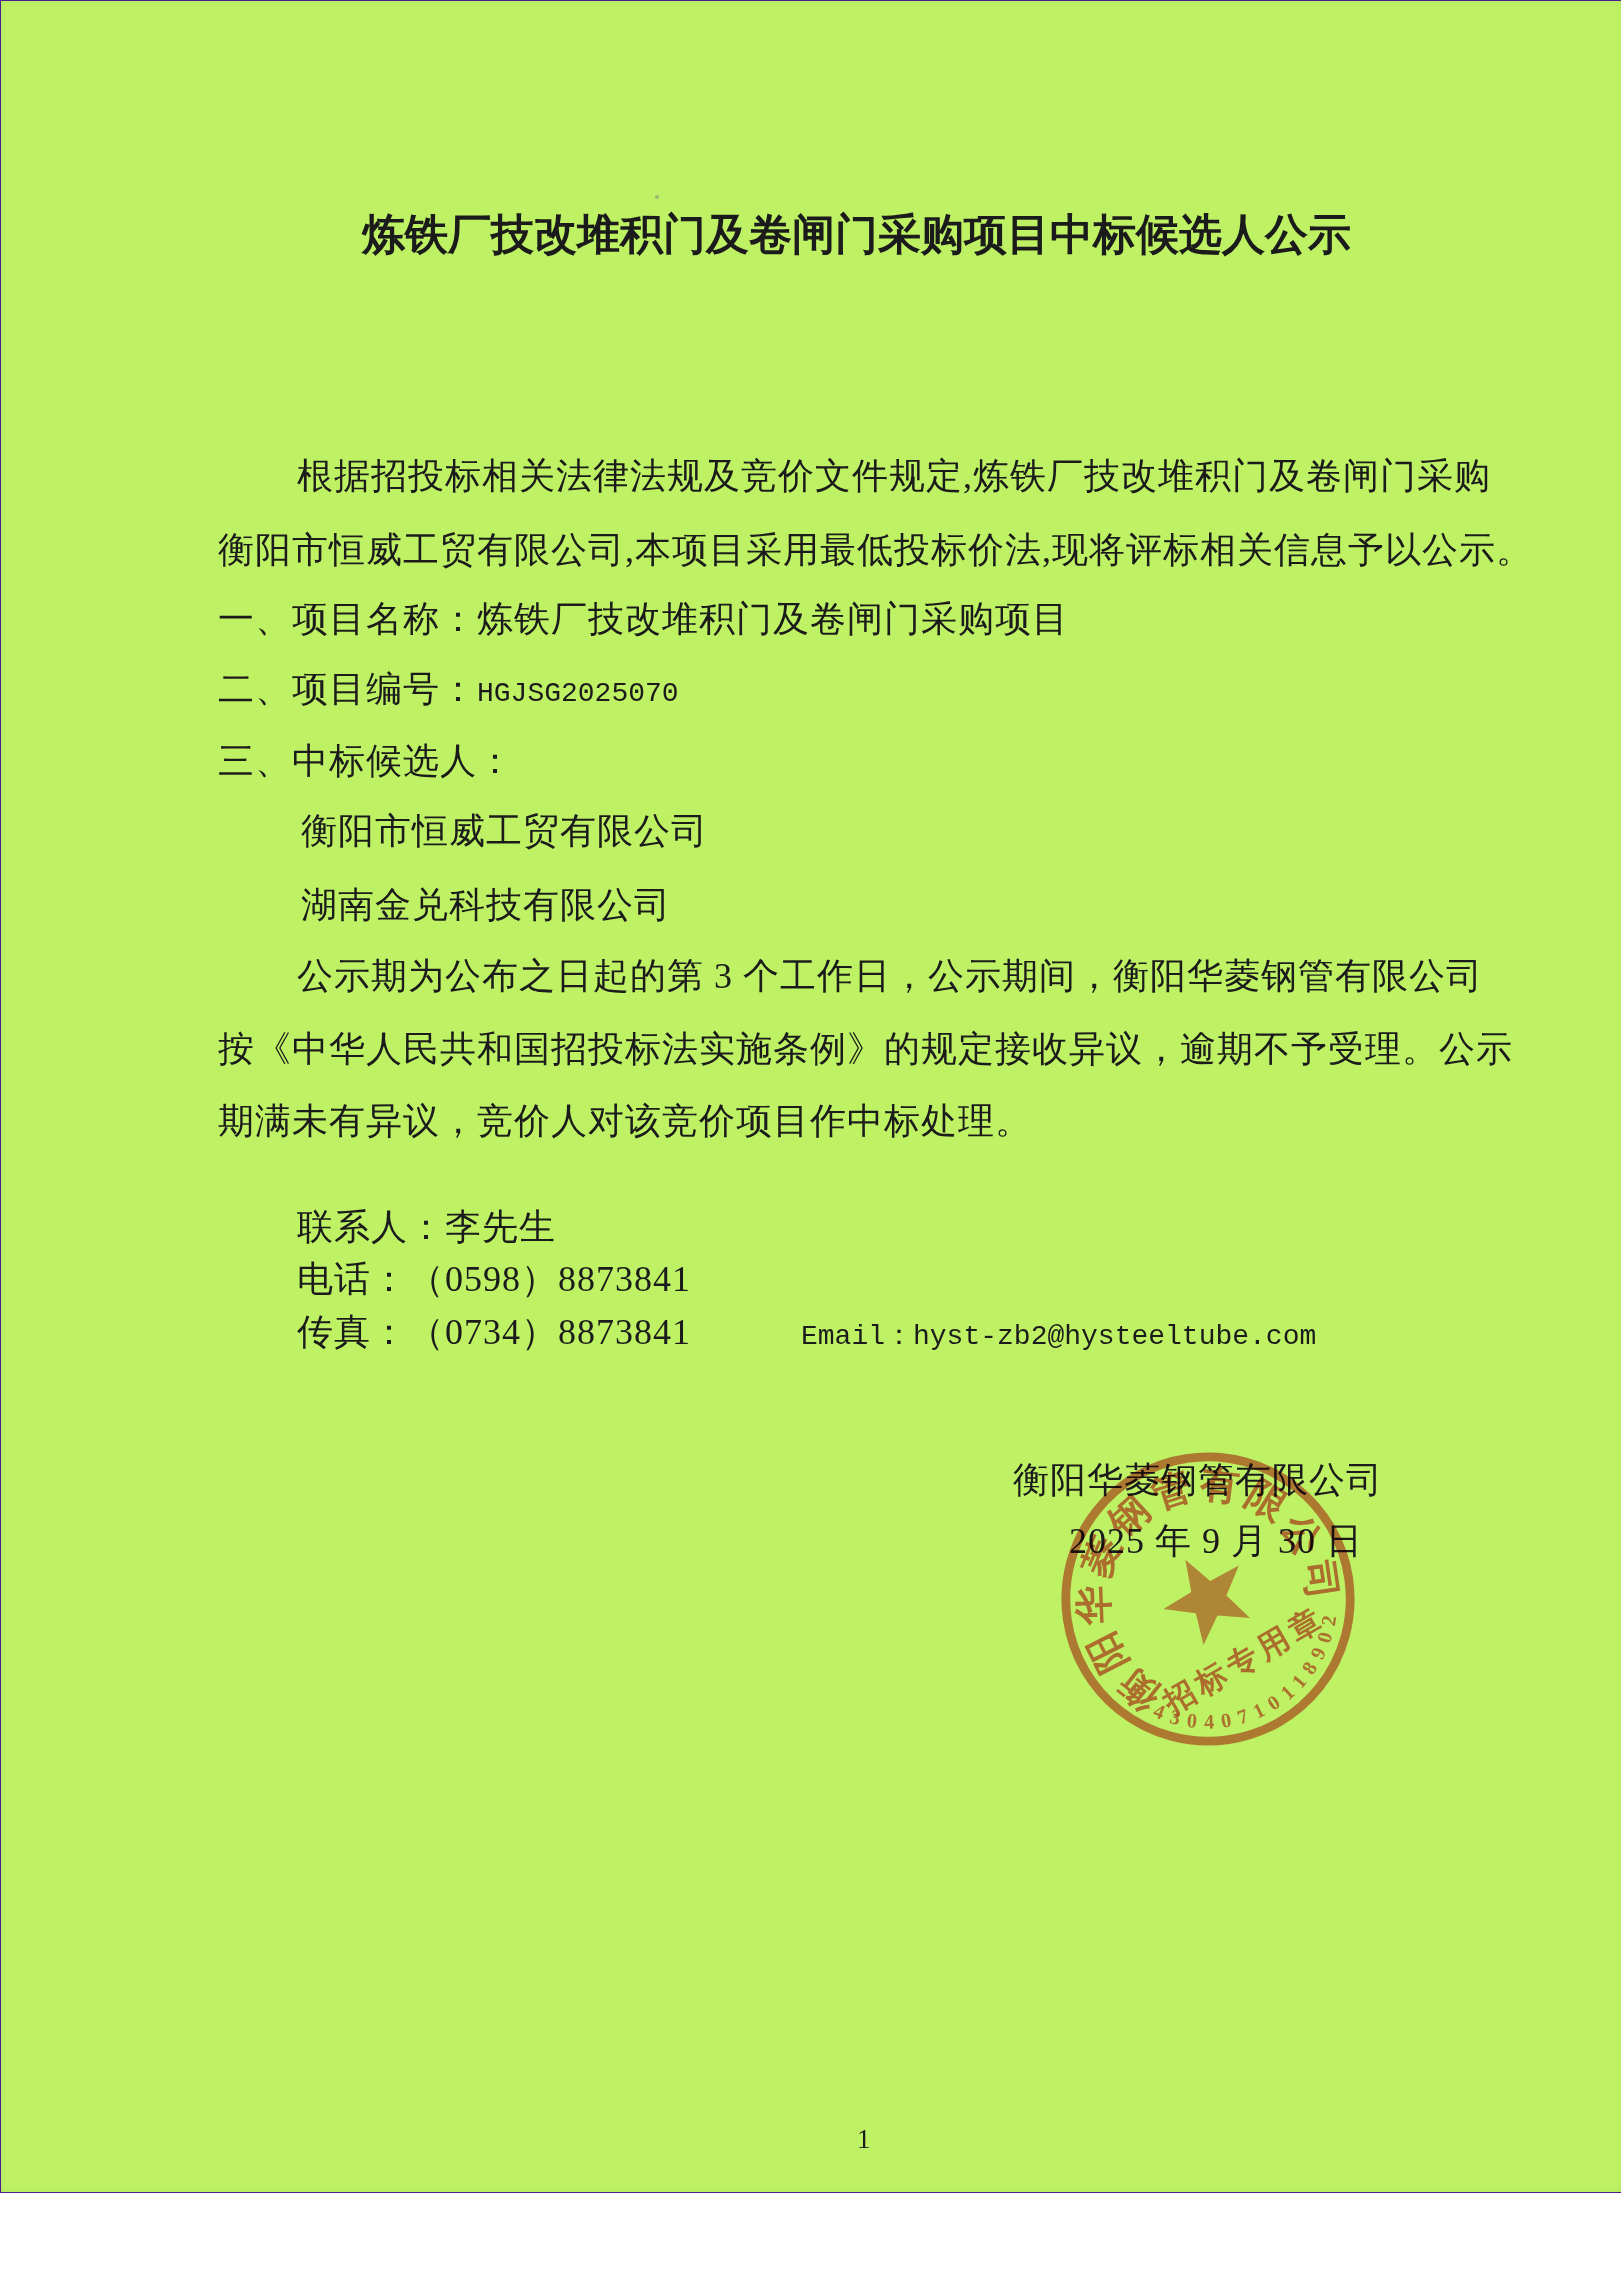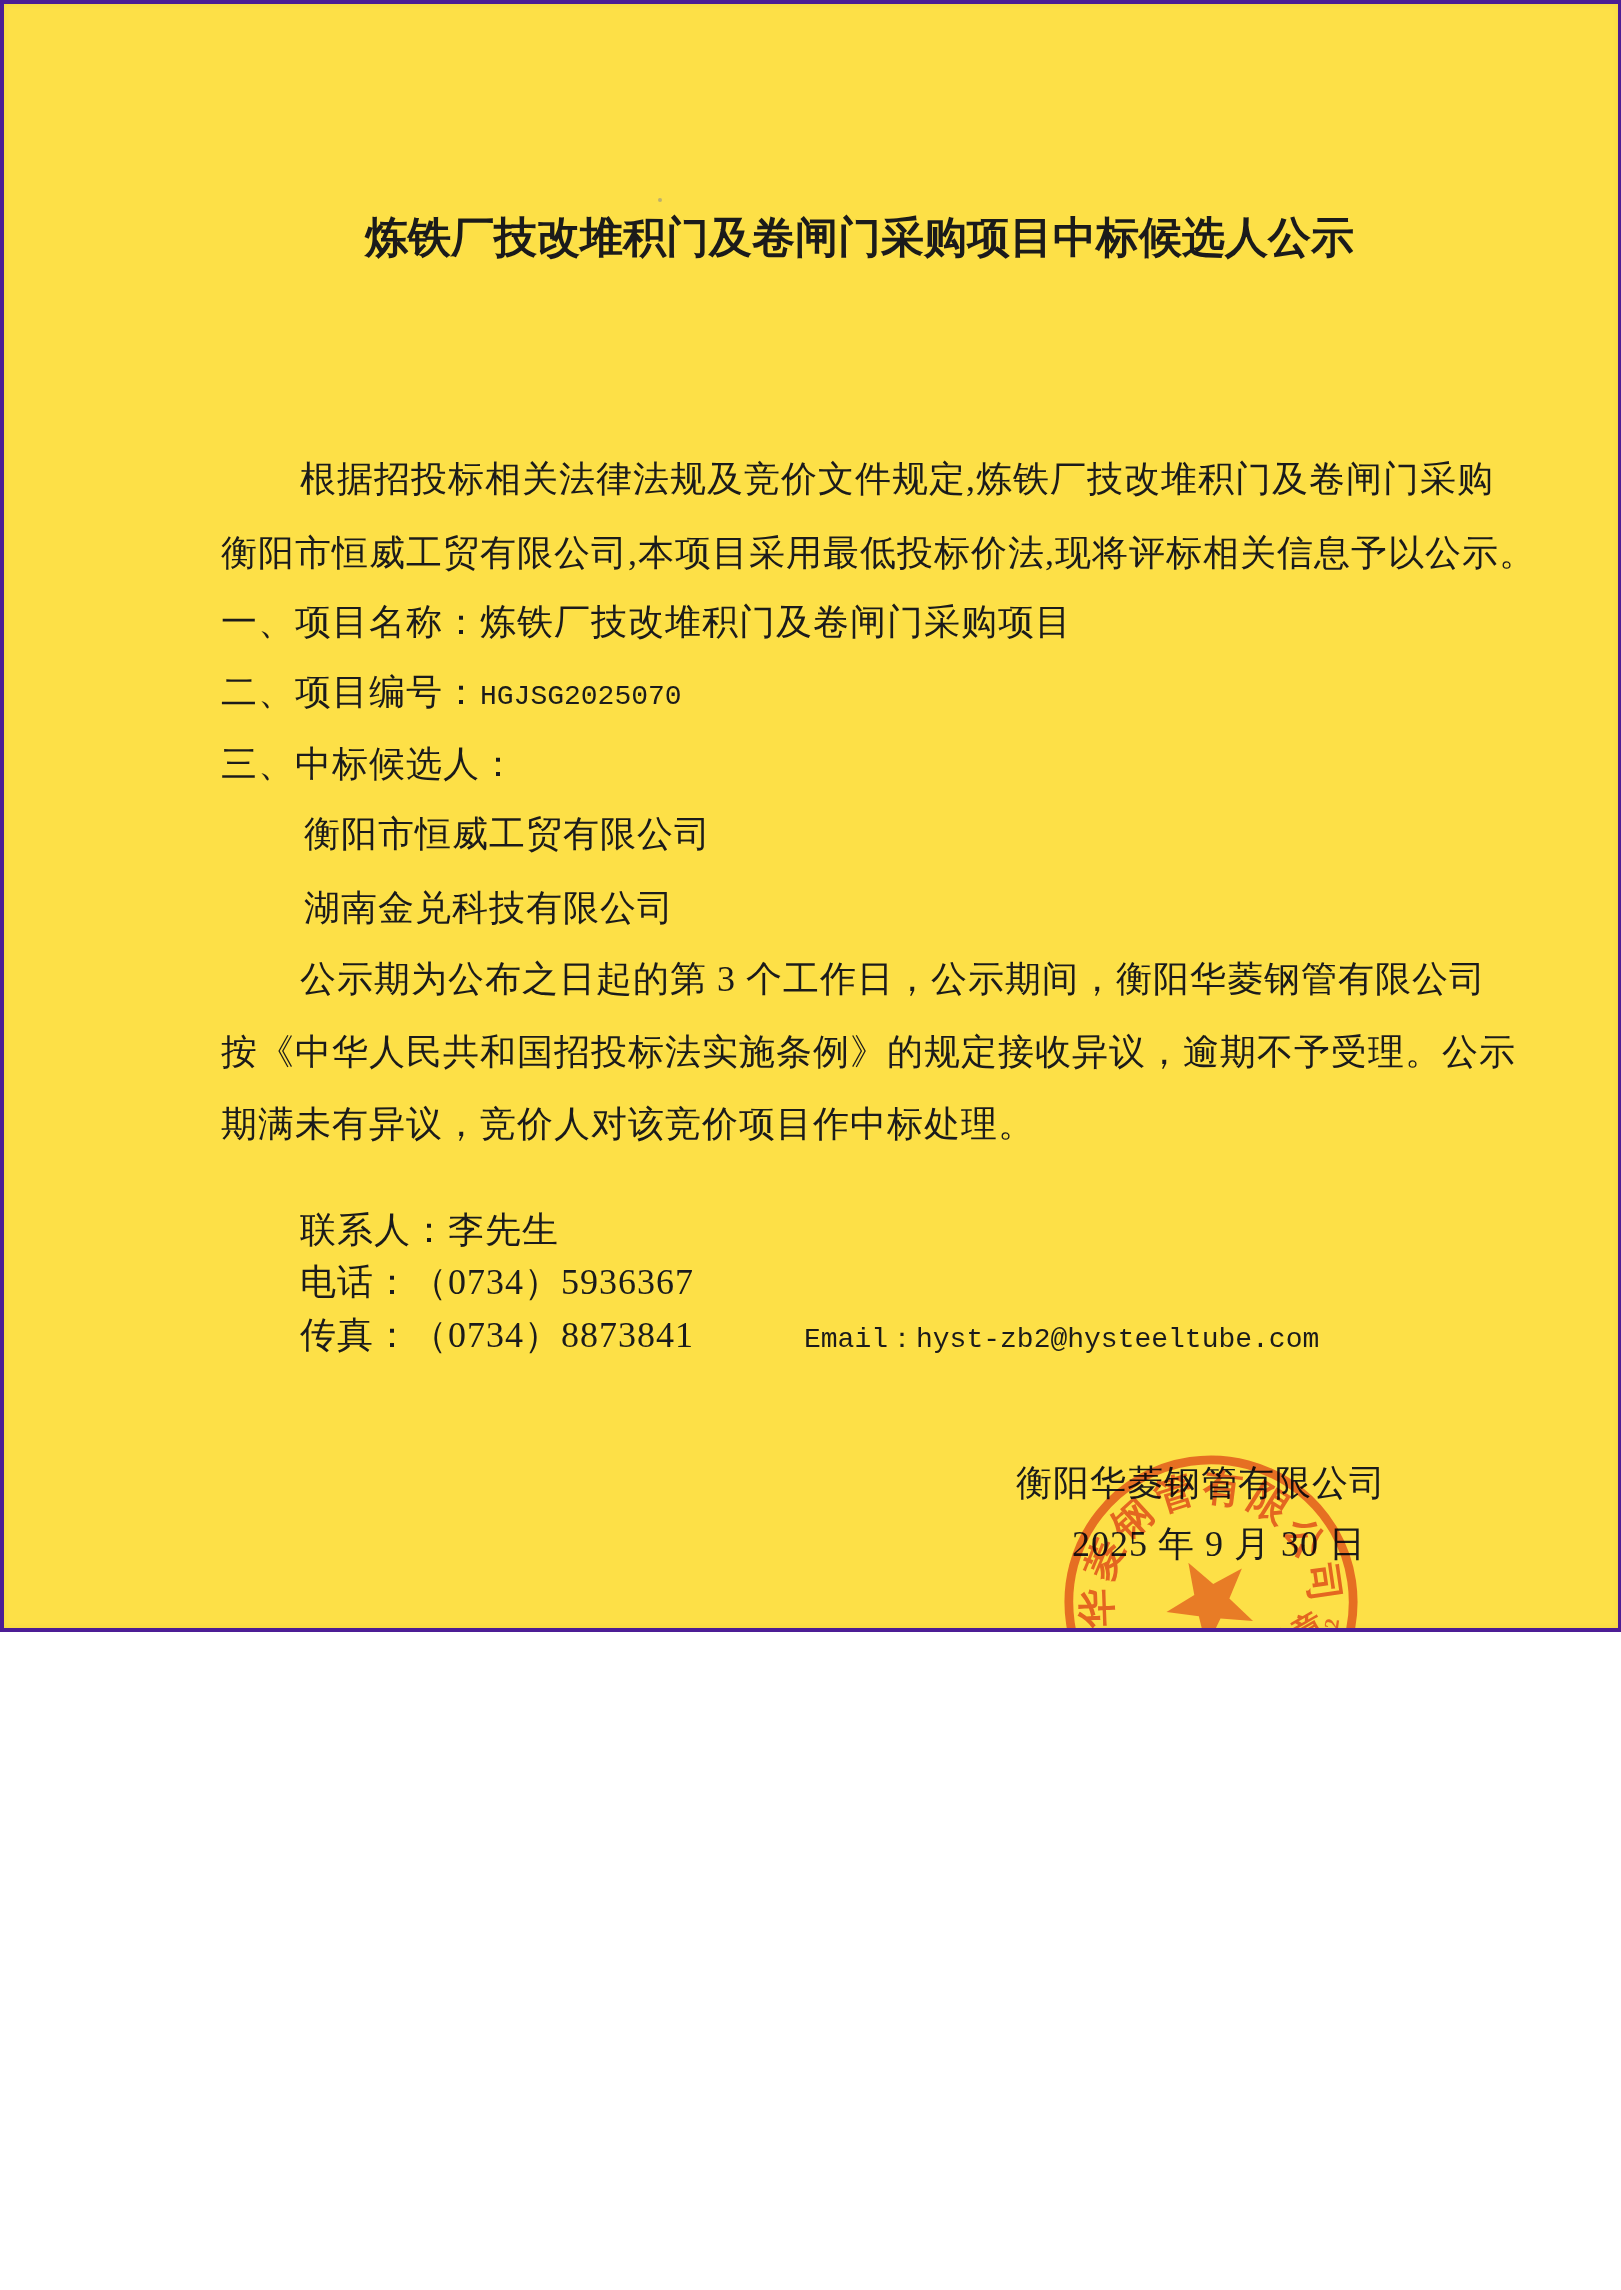--- a/index.html
+++ b/index.html
@@ -1,21 +1,21 @@
 <!DOCTYPE html>
 <html><head>
 <meta charset="utf-8">
 <style>
   html,body { margin:0; padding:0; background:#ffffff; }
   .page {
     position:relative;
-    width:1622px; height:1632px;
-    background:#fde047;
+    width:1622px; height:2193px;
+    background:#bef264;
     box-sizing:border-box;
-    border:4px solid #4c1d95;
+    border:1px solid #4c1d95;
     box-shadow: inset 0 0 7.8px rgba(0,0,0,0.05);
     font-family:"Liberation Serif","DejaVu Serif",serif;
     color:#1b1b1b;
     overflow:hidden;
   }
   .title {
     position:absolute; top:208px; left:361px;
     font-family:"Liberation Sans","DejaVu Sans",sans-serif;
     font-weight:700; font-size:43px; line-height:51px;
     letter-spacing:0px; white-space:pre;
@@ -63,21 +63,21 @@
   <div class="line" style="top:738px;left:217px">三、中标候选人：</div>
 
   <div class="line" style="top:808px;left:300px">衡阳市恒威工贸有限公司</div>
   <div class="line" style="top:882px;left:300px">湖南金兑科技有限公司</div>
 
   <div class="line" style="top:953px;left:296px">公示期为公布之日起的第 3 个工作日，公示期间，衡阳华菱钢管有限公司</div>
   <div class="line" style="top:1026px;left:217px">按《中华人民共和国招投标法实施条例》的规定接收异议，逾期不予受理。公示</div>
   <div class="line" style="top:1098px;left:217px">期满未有异议，竞价人对该竞价项目作中标处理。</div>
 
   <div class="line" style="top:1204px;left:296px">联系人：李先生</div>
-  <div class="line" style="top:1256px;left:296px">电话：（0734）5936367</div>
+  <div class="line" style="top:1256px;left:296px">电话：（0598）8873841</div>
   <div class="line" style="top:1309px;left:296px">传真：（0734）8873841</div>
   <div class="line" style="top:1309px;left:800px"><span class="mono">Email：</span><span class="mono">hyst-zb2@hysteeltube.com</span></div>
 
   <div class="line" style="top:1457px;left:1012px">衡阳华菱钢管有限公司</div>
   <div class="line" style="top:1518px;left:1068px">2025 年 9 月 30 日</div>
 
   <svg class="stamp" viewBox="0 0 304 304" xmlns="http://www.w3.org/2000/svg" aria-hidden="true" style="color: rgb(222, 74, 68);">
     <g transform="rotate(-30 152 152)">
       <circle cx="152" cy="152" r="146" fill="none" stroke="currentColor" stroke-width="9" stroke-opacity="0.82"></circle>
       <polygon points="152,105.5 163.2,137.1 196.7,138 170.1,158.4 179.6,190.5 152,171.5 124.4,190.5 133.9,158.4 107.3,138 140.8,137.1" fill="currentColor" fill-opacity="0.72"></polygon>

